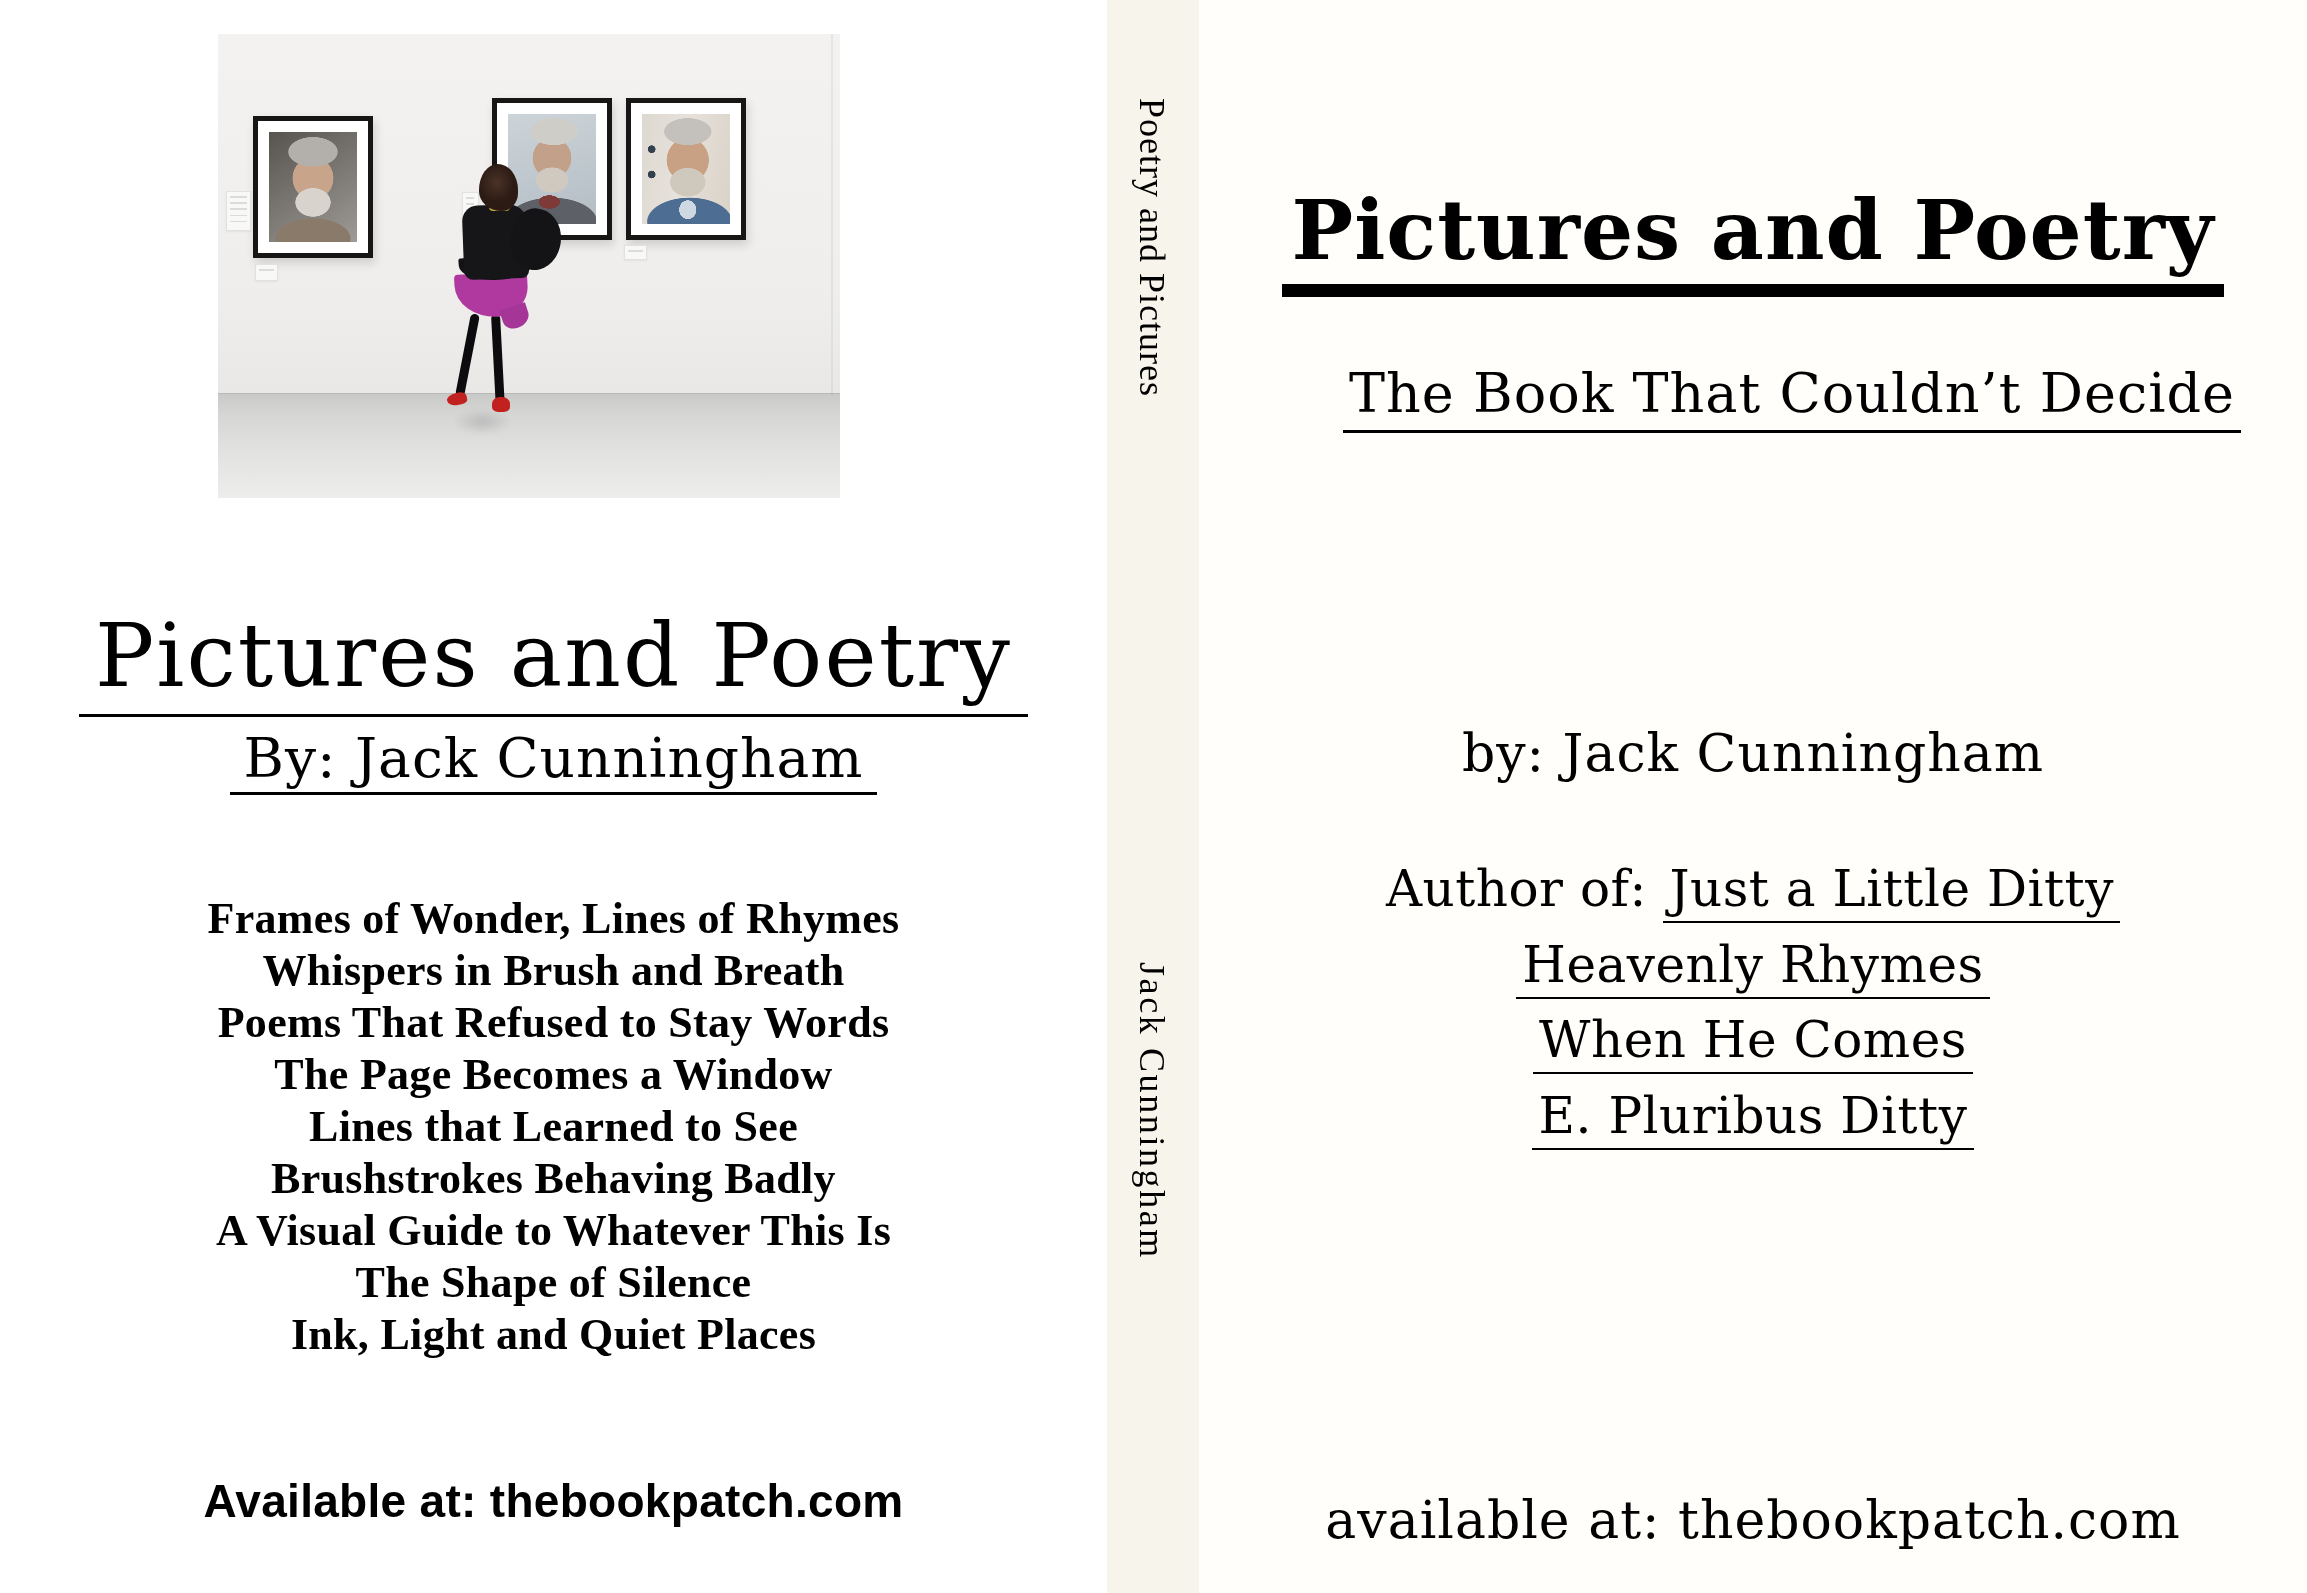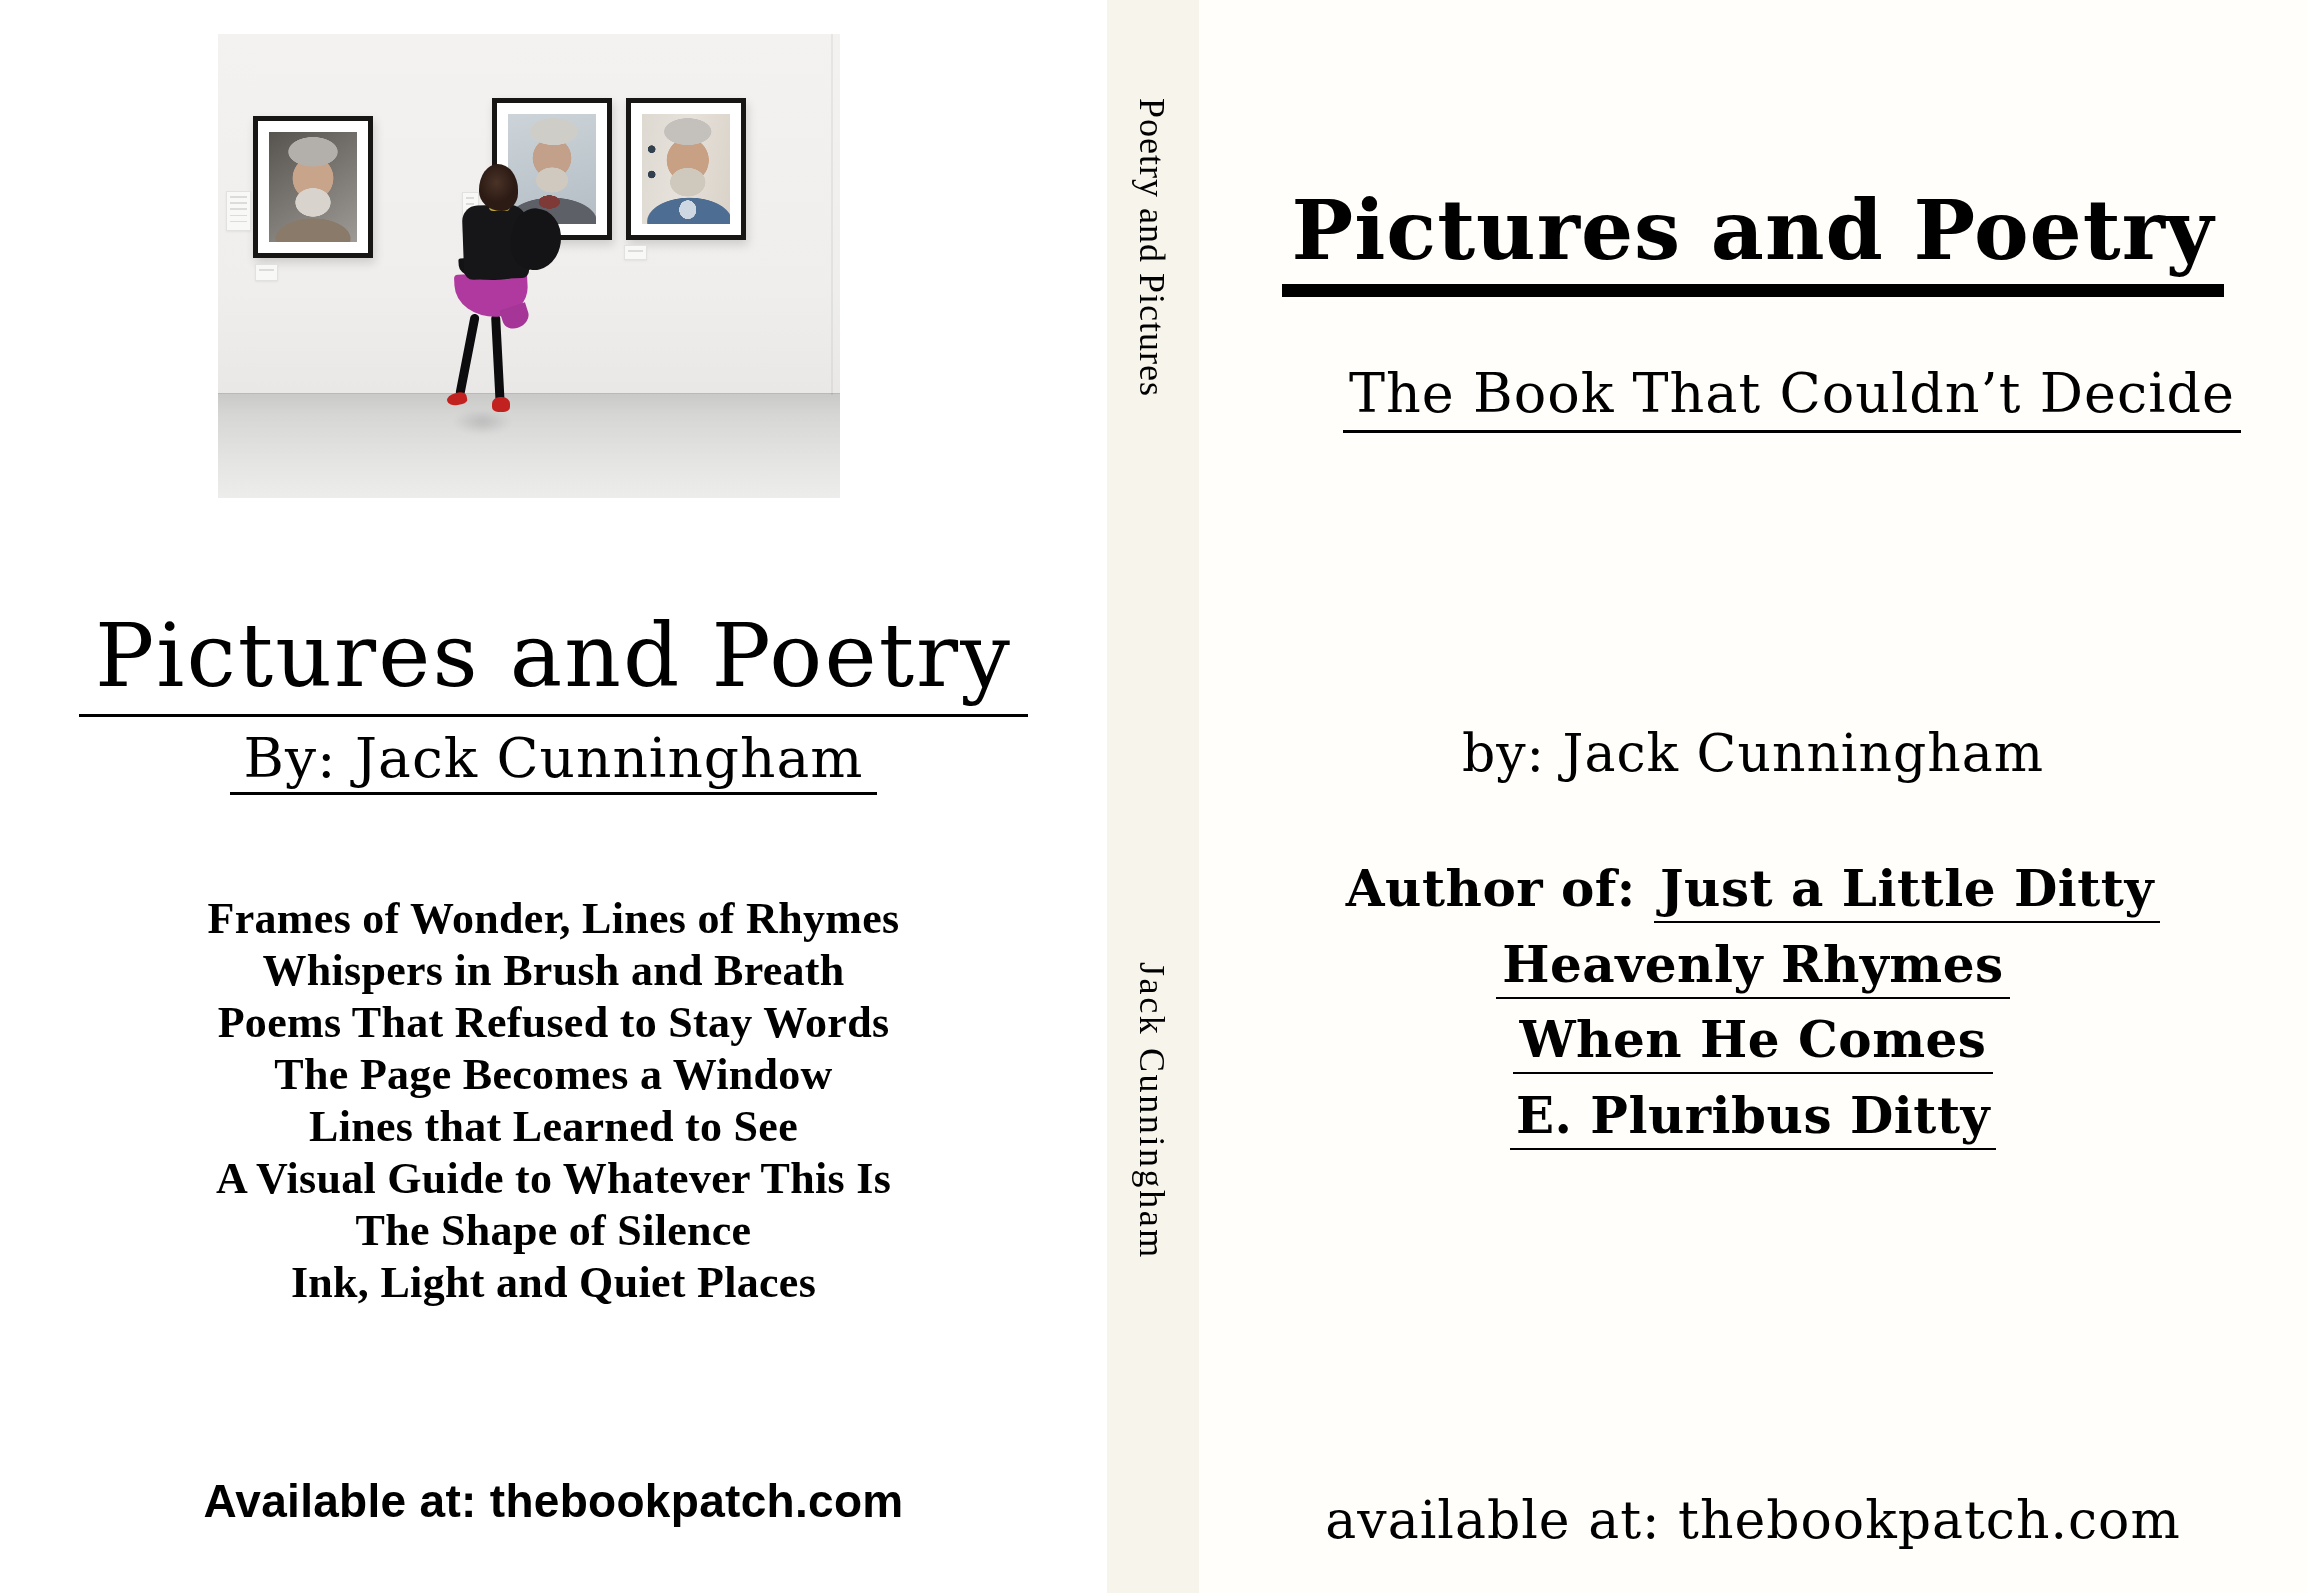--- a/index.html
+++ b/index.html
@@ -36,21 +36,21 @@
   }
   .spine-title  { left:24px; top:98px;  letter-spacing:1px; }
   .spine-author { left:24px; top:962px; letter-spacing:2.6px; }
 
   
   .front-title { top:155px; font-size:82px; line-height:86px; font-weight:bold; letter-spacing:1px; }
   .front-title .ul { display:inline-block; padding:0 9.3px 11.4px; border-bottom:13.5px solid #000; }
   .front-subtitle { top:332px; font-size:54px; line-height:60px; letter-spacing:1px;padding-left:39px; }
   .front-subtitle .ul { display:inline-block; padding:0 6.2px 6.2px; border-bottom:3.1px solid #000; }
   .front-byline { top:692px; font-size:52px; line-height:58px; letter-spacing:1px; }
-  .front-authors { top:829px; font-size:50px; line-height:56px; letter-spacing:0.5px;font-weight:bold; }
+  .front-authors { top:829px; font-size:50px; line-height:56px; letter-spacing:0.5px; }
   .front-authors .line { margin-bottom:13.5px; }
   .front-authors .u { display:inline-block; padding:0 6.2px 4.1px; border-bottom:2.6px solid #000; }
   .front-availability { top:1459px; font-size:52px; line-height:58px; letter-spacing:1px; }
 
   
   .photo {
     position:absolute; left:218px; top:34px; width:622px; height:464px; overflow:hidden;
     background:linear-gradient(180deg,#f3f2f0 0%,#efeeec 55%,#e9e8e6 77%);
   }
   .floor {
@@ -208,20 +208,21 @@
     <div class="centered back-byline">
       <span class="ul">By: Jack Cunningham</span>
     </div>
 
     <div class="centered poem-list">
       <div>Frames of Wonder, Lines of Rhymes</div>
       <div>Whispers in Brush and Breath</div>
       <div>Poems That Refused to Stay Words</div>
       <div>The Page Becomes a Window</div>
       <div>Lines that Learned to See</div>
+      <div>Brushstrokes Behaving Badly</div>
       <div>A Visual Guide to Whatever This Is</div>
       <div>The Shape of Silence</div>
       <div>Ink, Light and Quiet Places</div>
     </div>
 
     <div class="centered back-availability">Available at: thebookpatch.com</div>
   </div>
 
   <div class="spine">
     <div class="spine-text spine-title">Poetry and Pictures</div>

